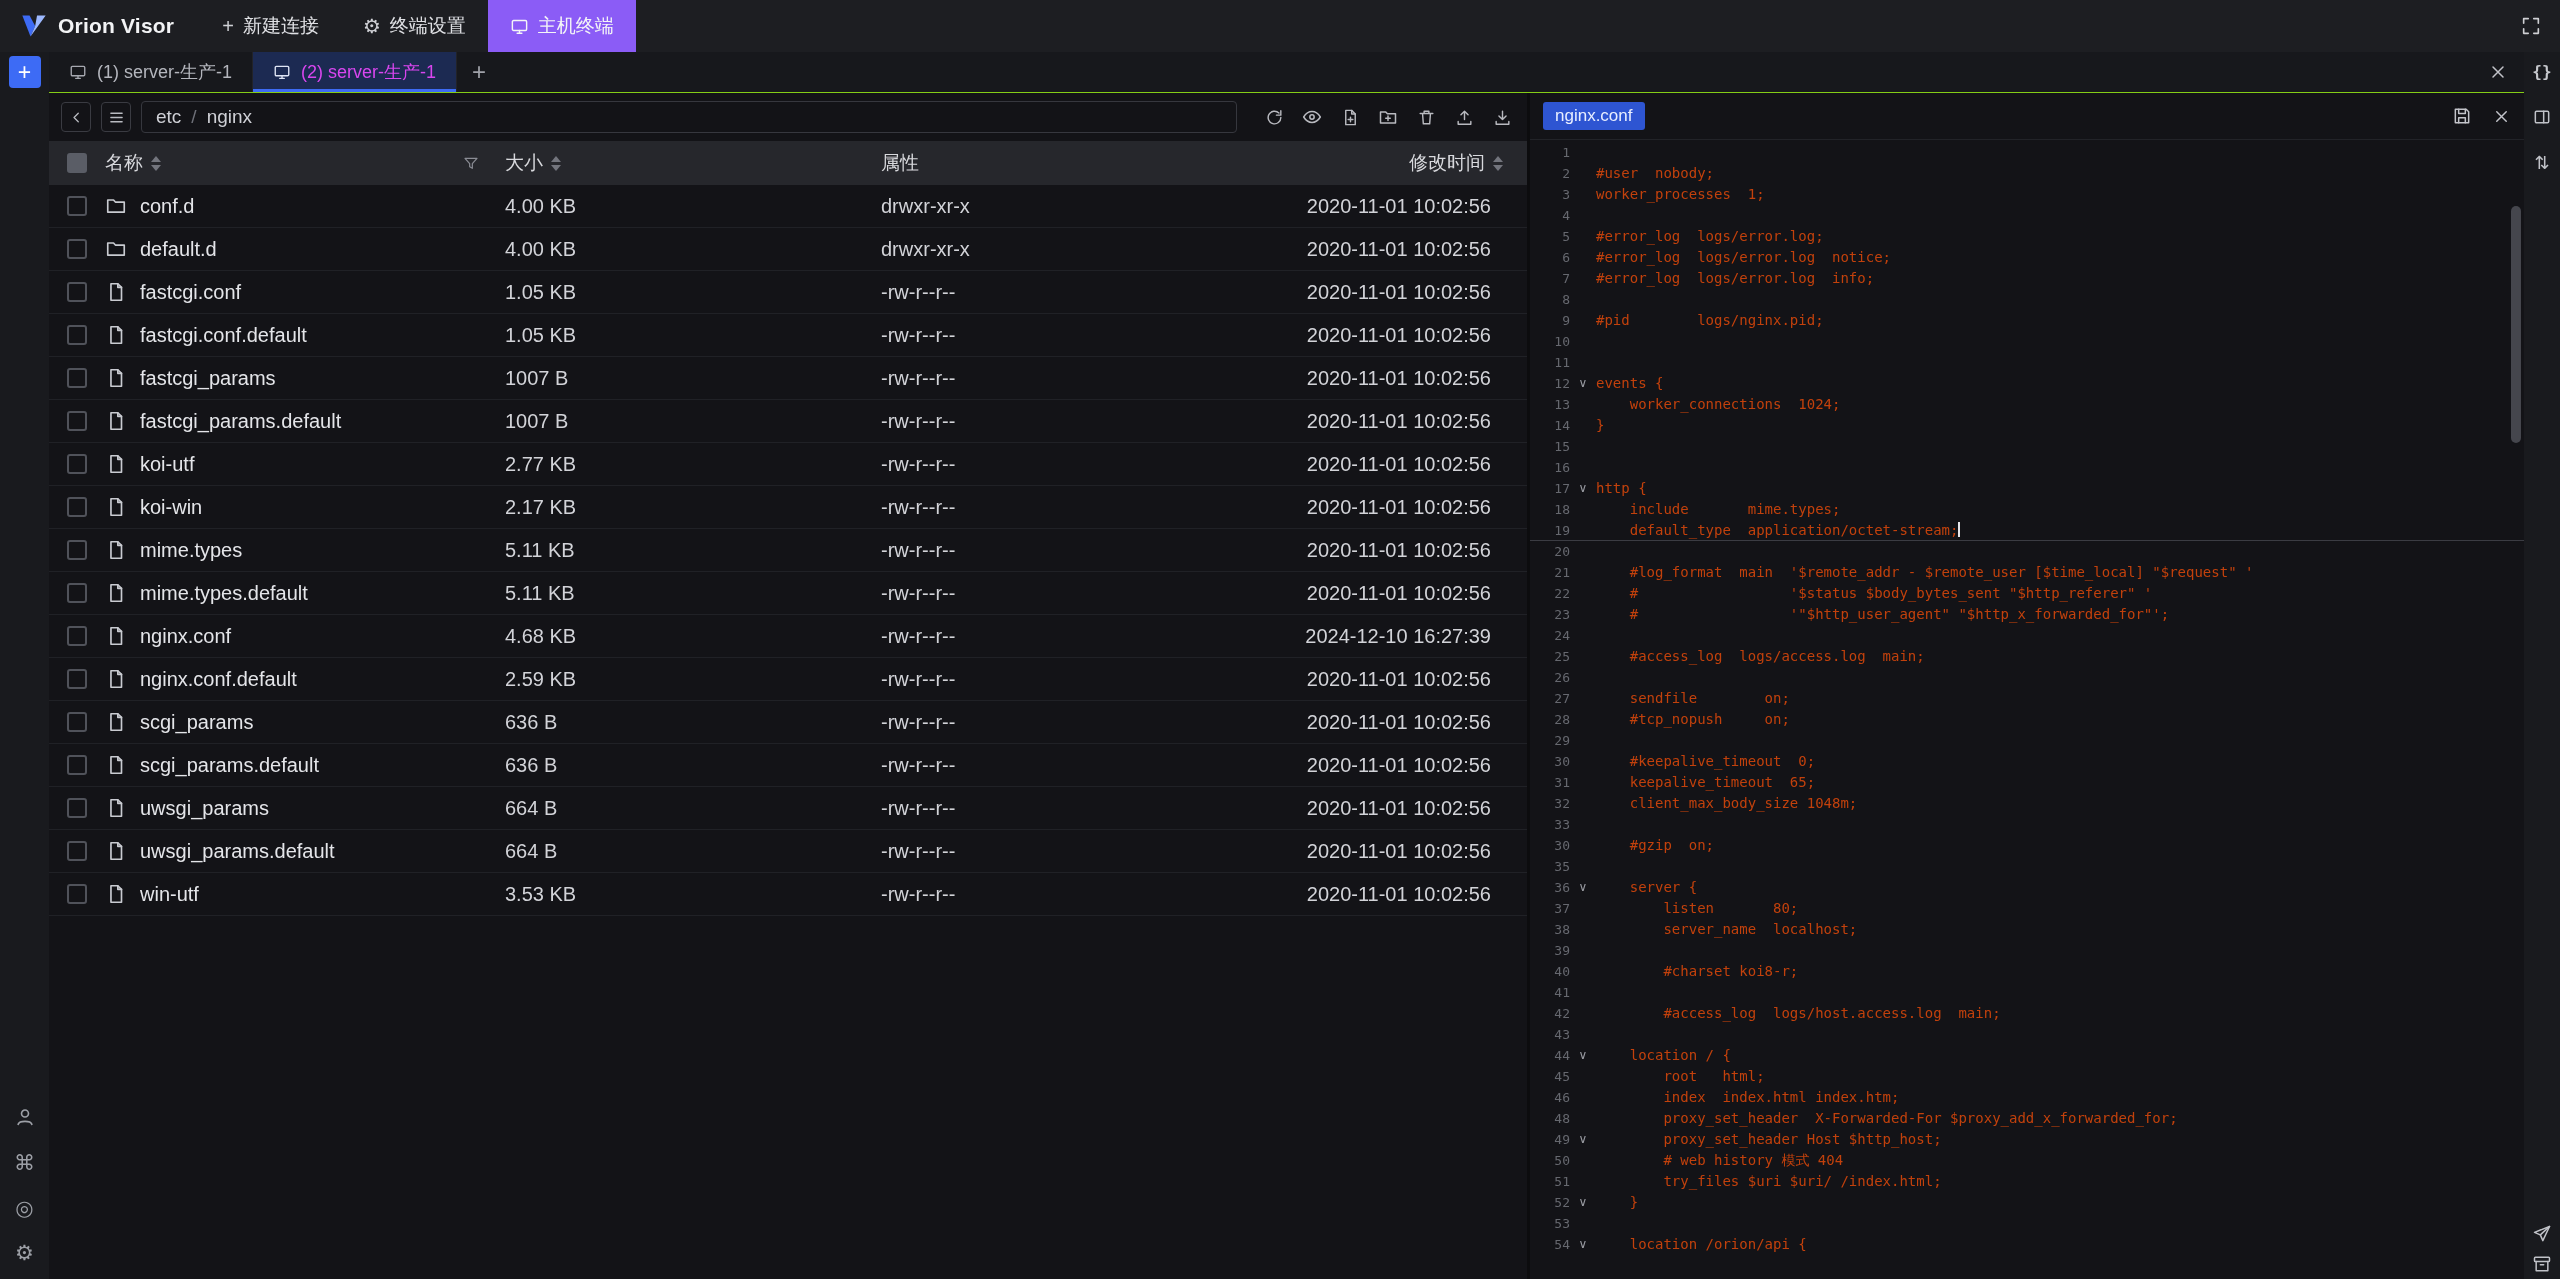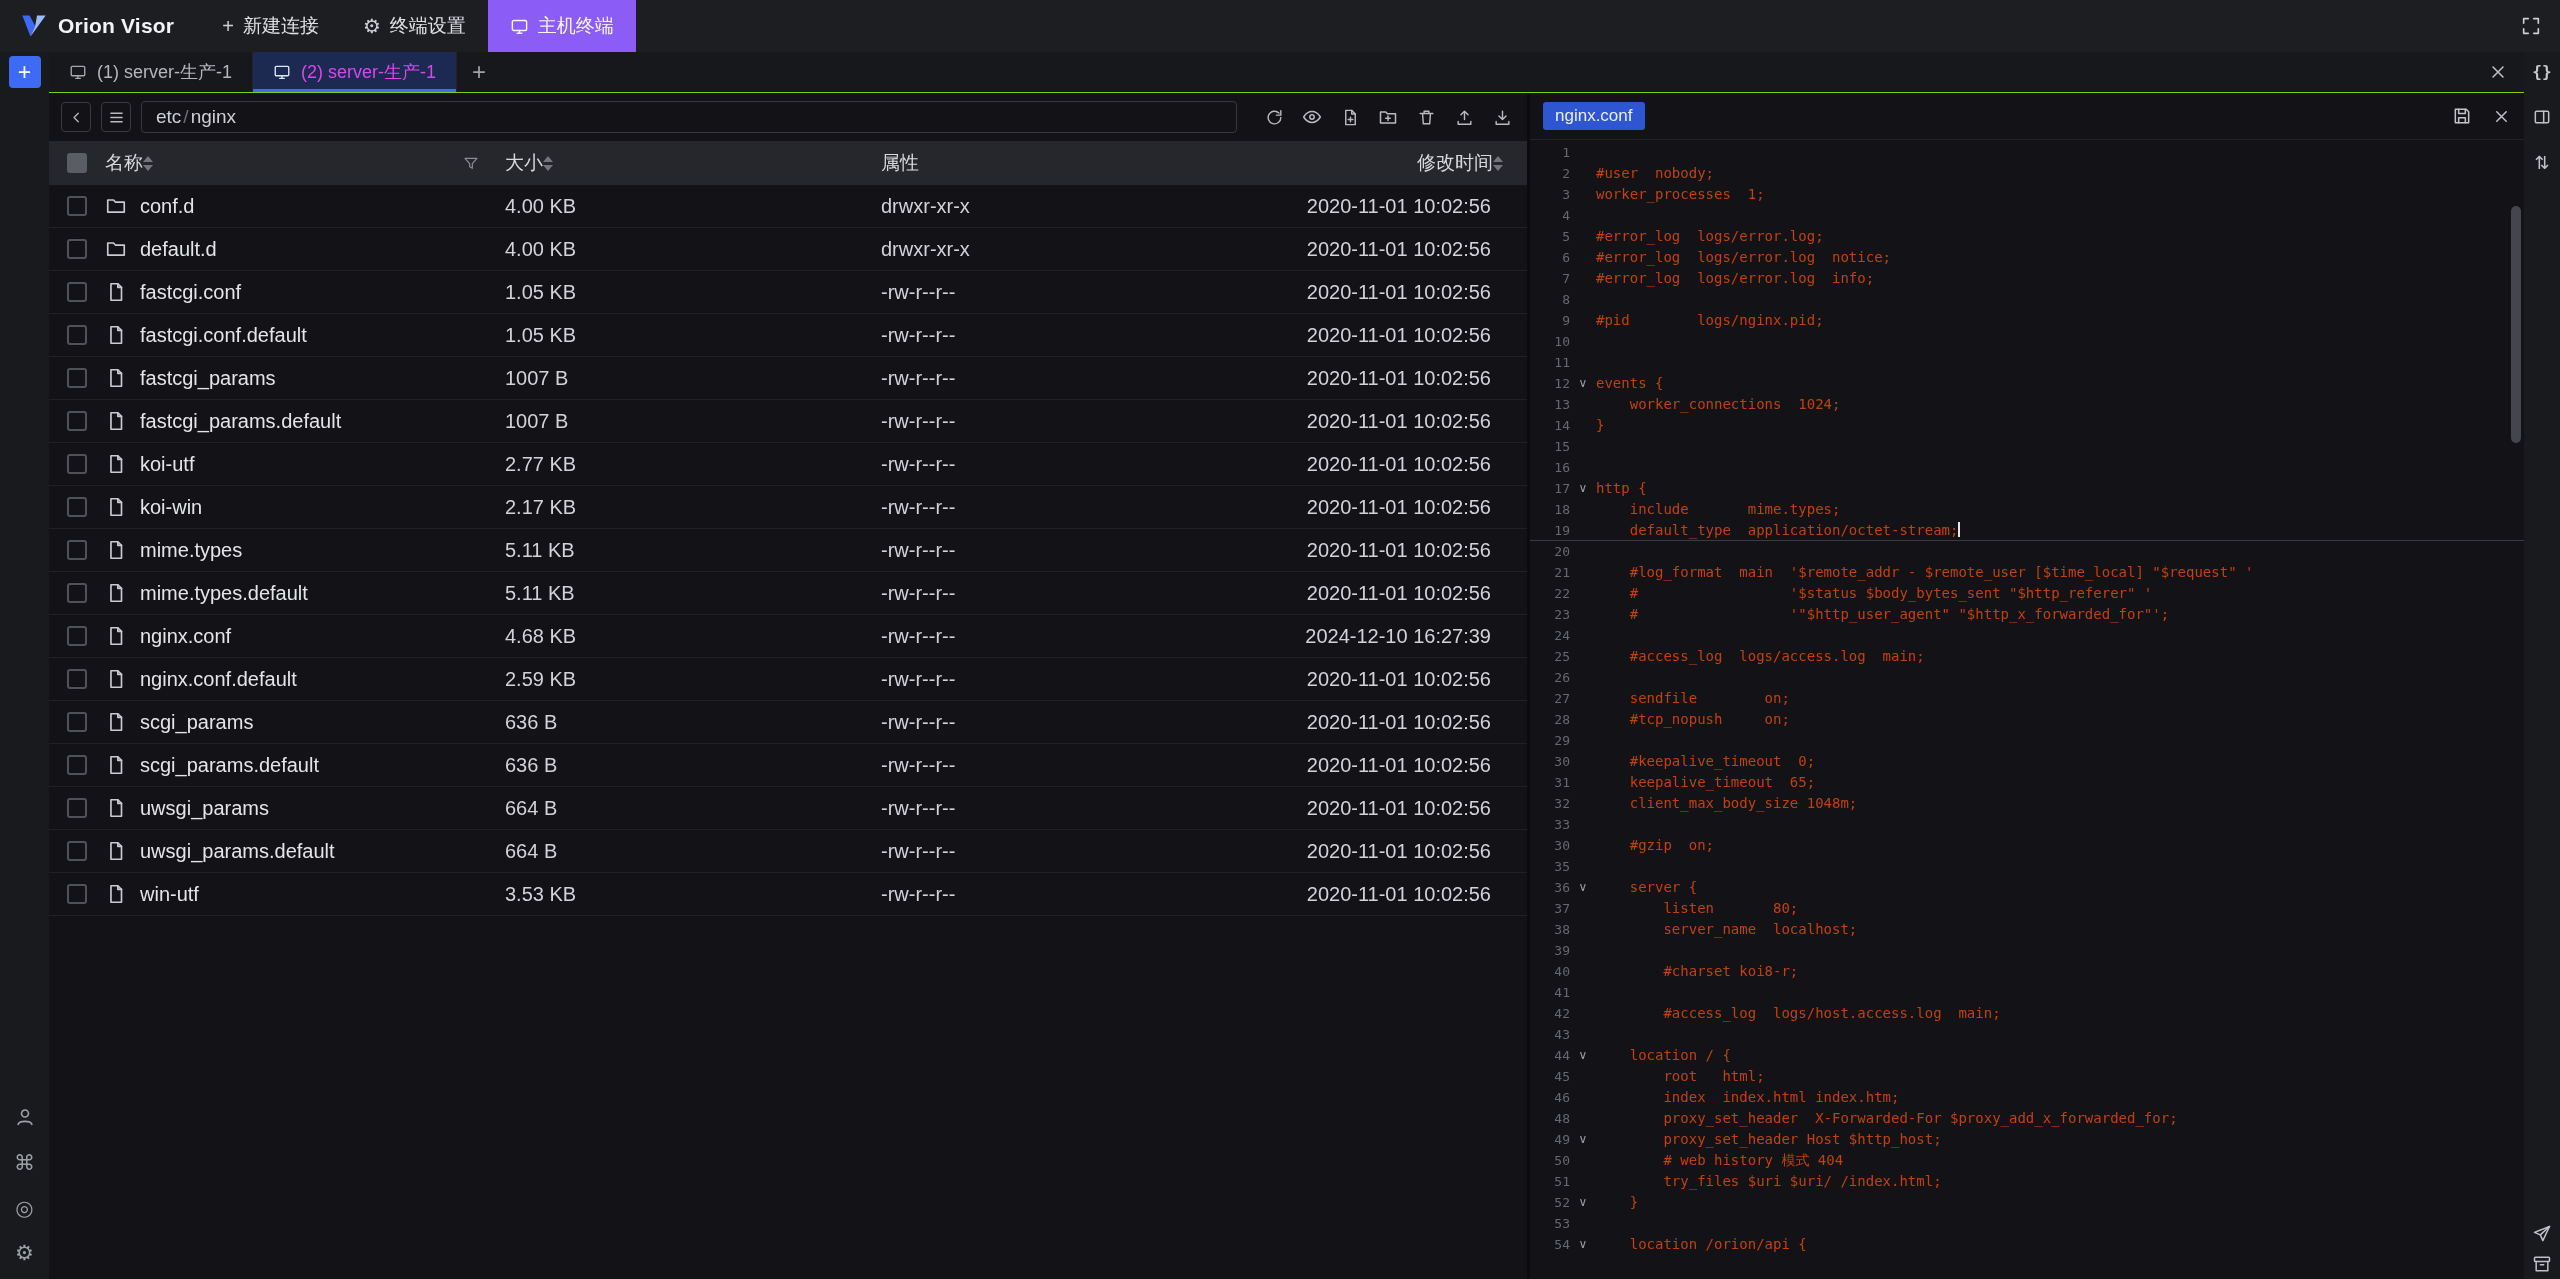--- a/index.html
+++ b/index.html
@@ -41,28 +41,28 @@
   .tabbar-close{margin-left:auto;margin-right:16px;align-self:center;color:#c2c3c9}
 
   
   .panels{flex:1;display:flex;min-height:0}
 
   
   .file-panel{width:1478px;flex:none;display:flex;flex-direction:column;background:#131317;min-height:0}
   .file-toolbar{height:48px;flex:none;display:flex;align-items:center;padding:0 12px;gap:10px}
   .sq-btn{width:30px;height:30px;border:1px solid #3a3b42;border-radius:4px;display:flex;align-items:center;justify-content:center;color:#b9bbc1}
   .breadcrumb{flex:1;height:32px;border:1px solid #36373e;border-radius:4px;display:flex;align-items:center;
-    padding:0 14px;gap:2px;font-size:19px;color:#cfd0d6}
+    padding:0 14px;gap:10px;font-size:19px;color:#cfd0d6}
   .crumb-sep{color:#6e7078}
   .tool-icons{display:flex;gap:12px;margin-left:14px;flex:none}
   .tool-icons .t-ic{width:26px;height:26px;display:flex;align-items:center;justify-content:center;color:#b9bac0}
 
   .grid-row{display:grid;grid-template-columns:56px 400px 376px 376px 1fr;align-items:center}
   .thead{height:44px;flex:none;background:#26272c;color:#d8d9dd;font-size:19px}
-  .th{display:flex;align-items:center;}
+  .th{display:flex;align-items:center;gap:8px}
   .th.right{justify-content:flex-end;padding-right:24px}
   .sorter{display:inline-flex;flex-direction:column;gap:3px}
   .sorter i{width:0;height:0;border-left:5px solid transparent;border-right:5px solid transparent;display:block}
   .sorter .up{border-bottom:6px solid #73757d}
   .sorter .down{border-top:6px solid #73757d}
   .funnel{margin-left:auto;margin-right:26px;color:#8a8c94}
 
   .rows{flex:1;overflow:hidden}
   .trow{height:43px;border-bottom:1px solid #202126;font-size:20px;color:#d2d3d8}
   .c-check,.h-check{display:flex;justify-content:center}

